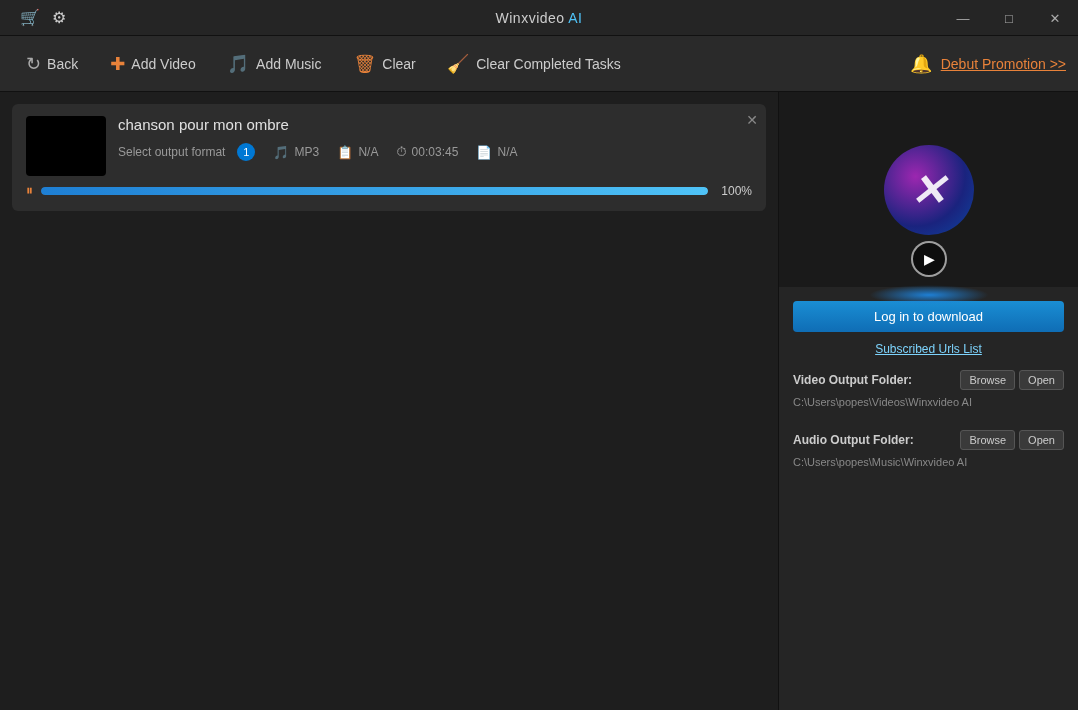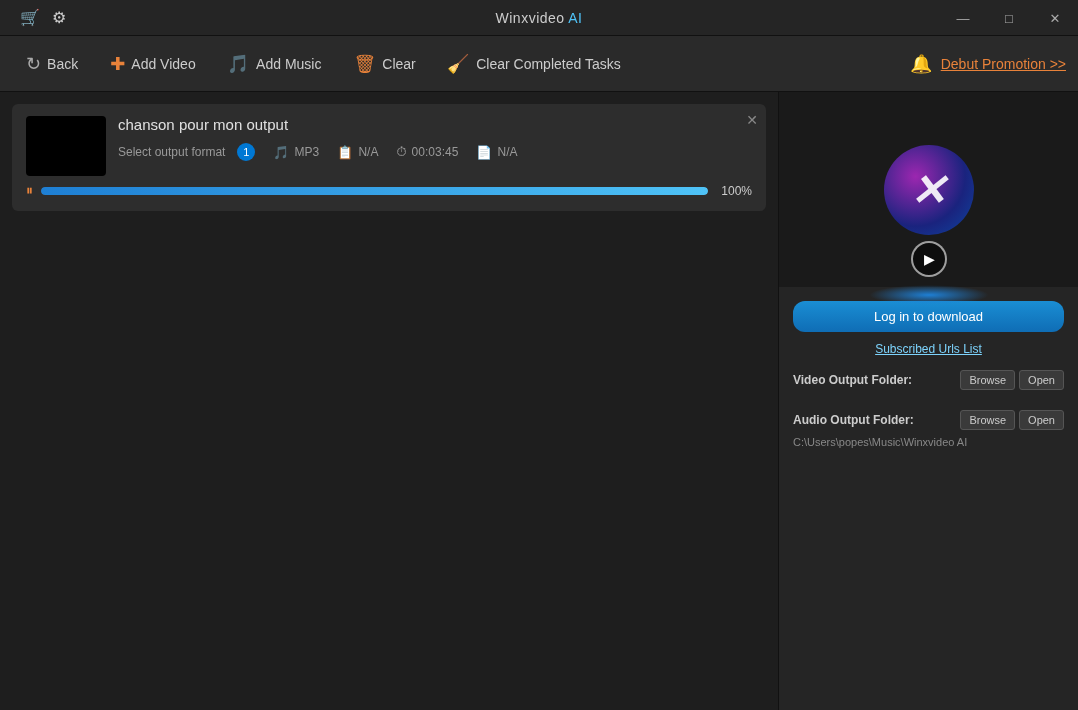--- a/index.html
+++ b/index.html
@@ -305,21 +305,21 @@
     .private-text {
       font-size: 12px;
       color: #aaa;
       text-align: center;
       line-height: 1.4;
     }
     .login-btn {
       background: linear-gradient(180deg, #1a8ed4 0%, #0f6db5 100%);
       color: #fff;
       border: none;
-      border-radius: 12px;
+      border-radius: 4px;
       padding: 8px 20px;
       font-size: 13px;
       cursor: pointer;
       width: 100%;
     }
     .subscribed-link {
       color: #7dd3fc;
       font-size: 12px;
       text-align: center;
       text-decoration: underline;
@@ -436,21 +436,21 @@
 </div>
 
 <div id="main">
 
   <div id="left-panel">
     <div class="task-card">
       <span class="close-btn">✕</span>
       <div class="task-top">
         <div class="task-thumb"></div>
         <div class="task-info">
-          <div class="task-title">chanson pour mon output</div>
+          <div class="task-title">chanson pour mon ombre</div>
           <div class="task-meta-row">
             <div class="format-selector">
               <span class="format-selector-text">Select output format</span>
               <span class="format-badge">1</span>
             </div>
             <div class="meta-item">
               <span class="meta-icon">🎵</span>
               <span>MP3</span>
             </div>
             <div class="meta-item">
@@ -493,20 +493,21 @@
     <div class="right-content">
       <button class="login-btn">Log in to download</button>
       <div class="subscribed-link">Subscribed Urls List</div>
 
       <div class="folder-section">
         <div class="folder-row">
           <span class="folder-label">Video Output Folder:</span>
           <button class="folder-btn">Browse</button>
           <button class="folder-btn">Open</button>
         </div>
+        <div class="folder-path">C:\Users\popes\Videos\Winxvideo AI</div>
       </div>
 
       <div class="folder-section">
         <div class="folder-row">
           <span class="folder-label">Audio Output Folder:</span>
           <button class="folder-btn">Browse</button>
           <button class="folder-btn">Open</button>
         </div>
         <div class="folder-path">C:\Users\popes\Music\Winxvideo AI</div>
       </div>

